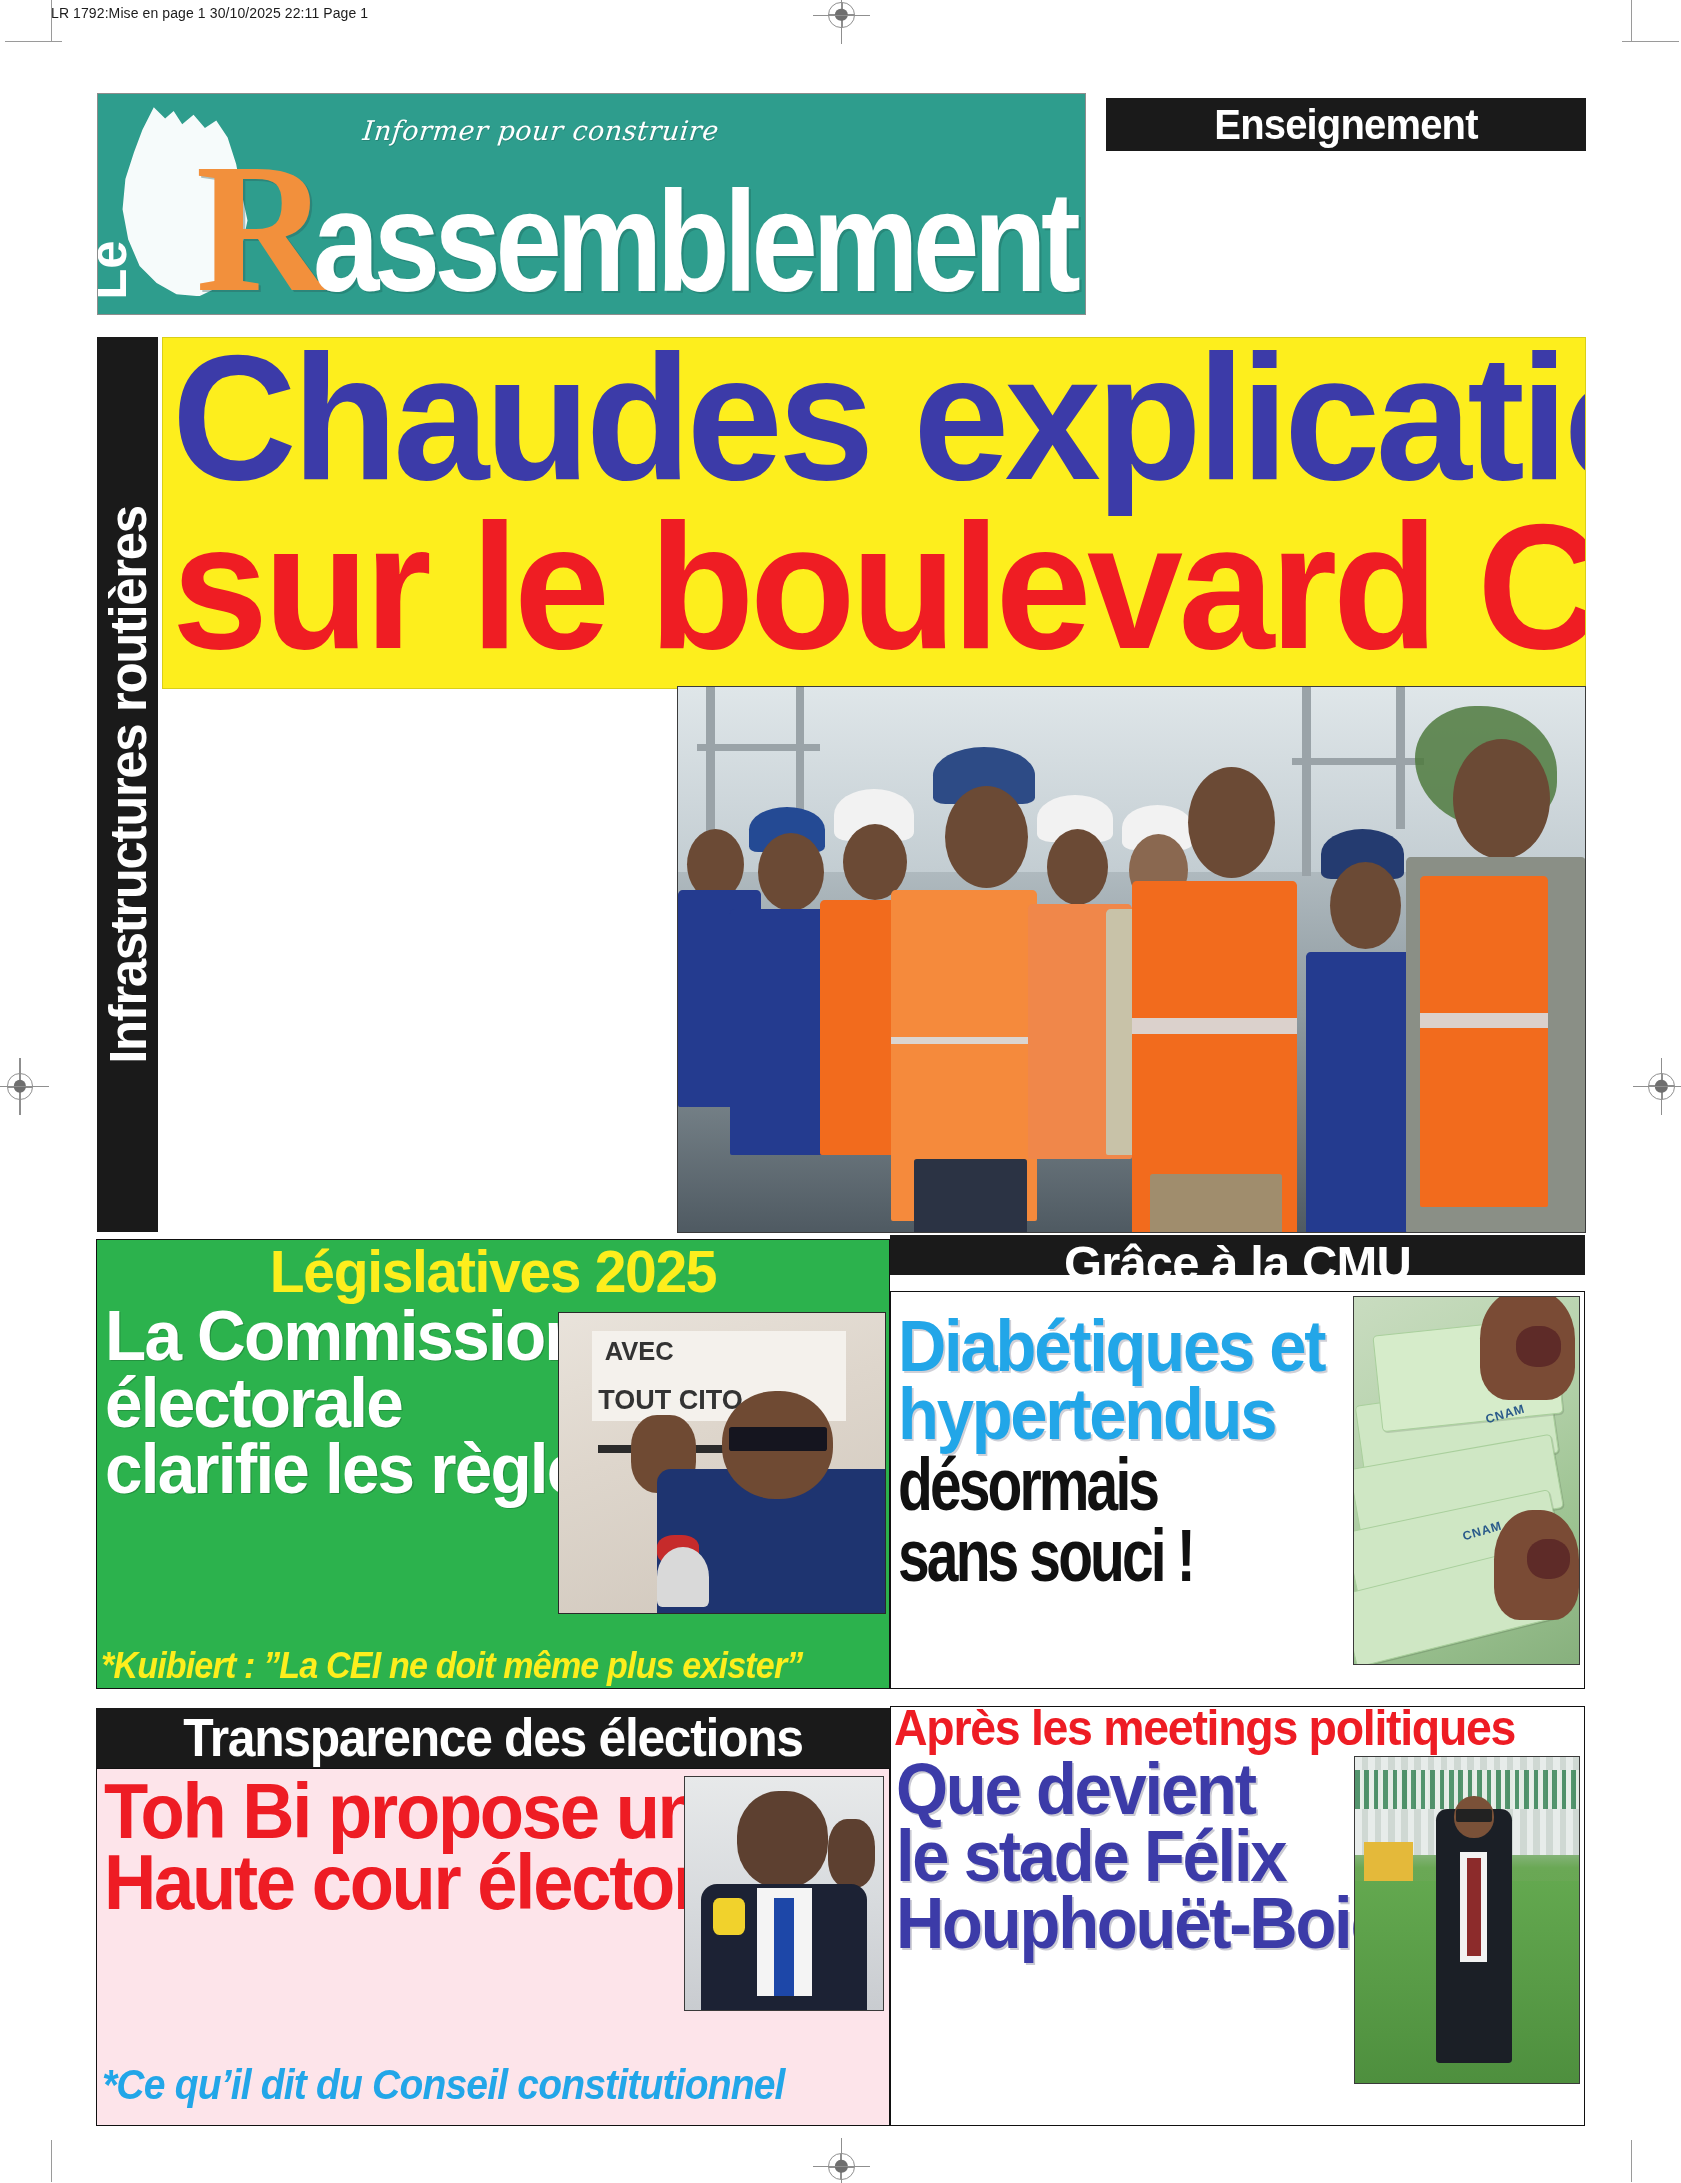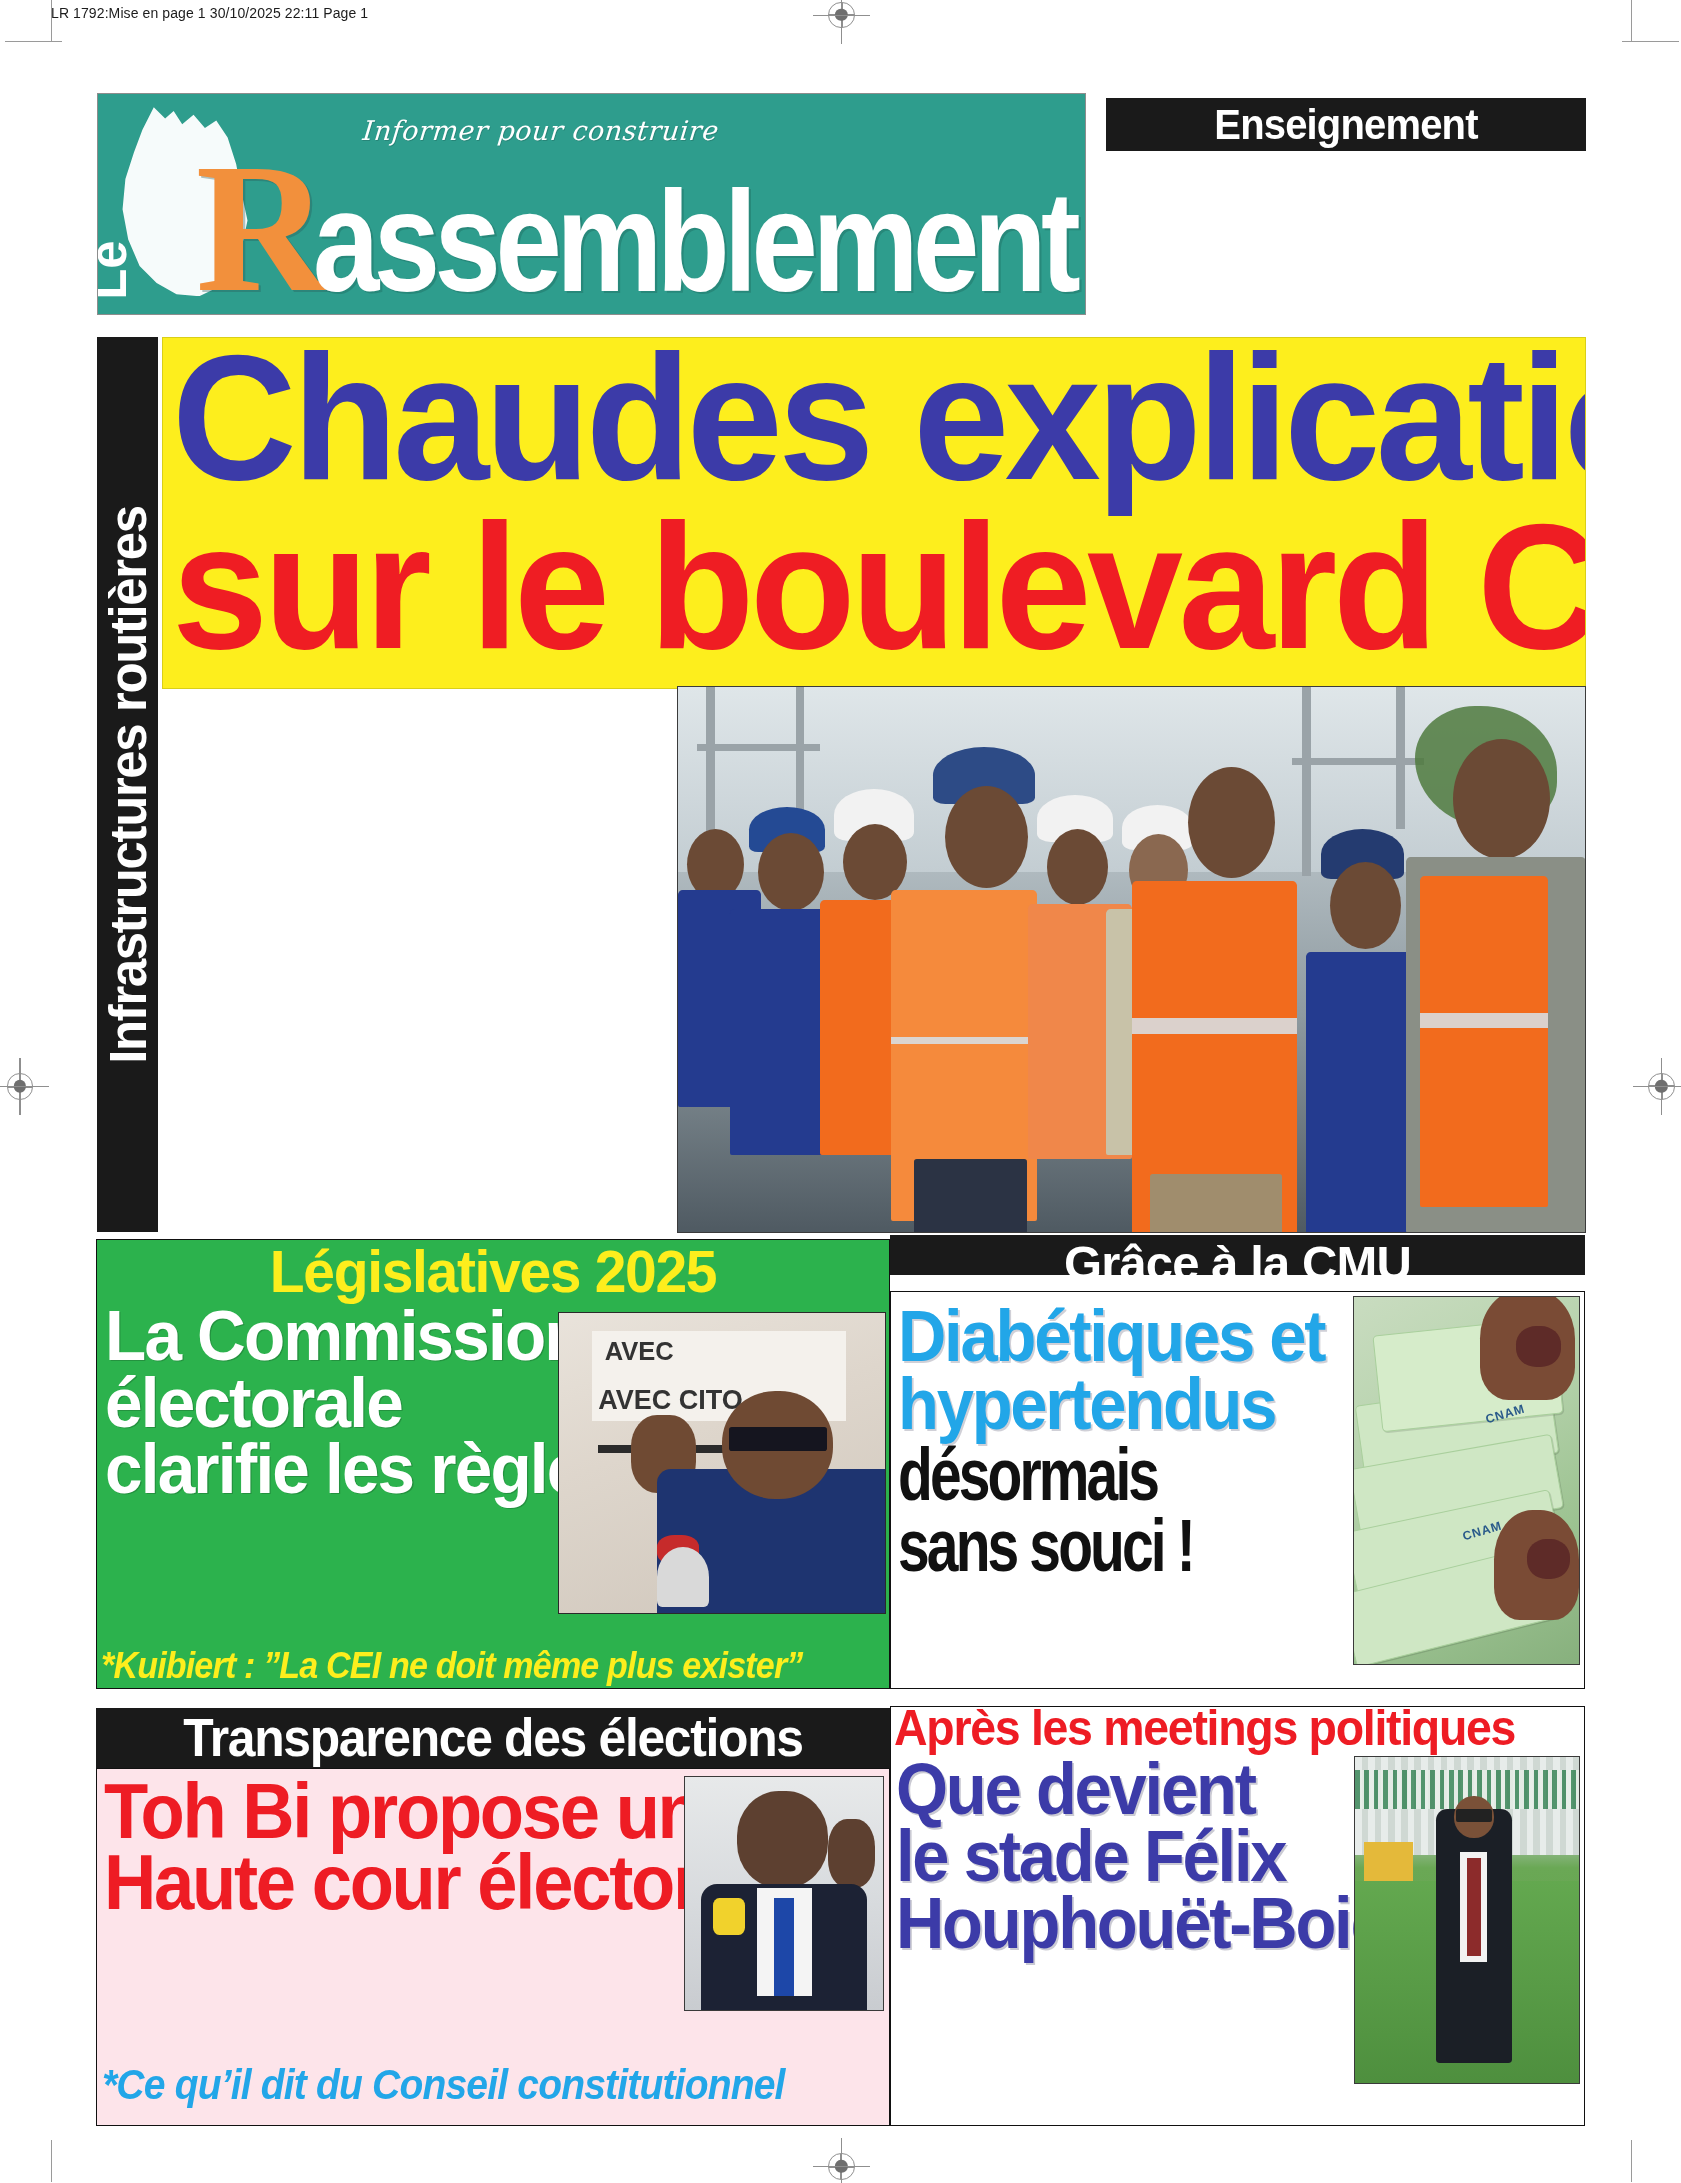--- a/index.html
+++ b/index.html
@@ -257,21 +257,21 @@
   #cmubox{left:890px;top:1235px;width:695px;height:454px;background:#fff;}
   #cmu-kicker{position:absolute;left:0;top:0;width:100%;height:40px;background:#1a1a1a;}
   #cmu-kicker span{
     display:block;width:100%;text-align:center;color:#fff;font-weight:700;
     font-size:49px;line-height:56px;font-stretch:condensed;letter-spacing:-0.9px;
   }
   #cmu-body{
     position:absolute;left:0;top:56px;width:100%;height:398px;background:#fff;
     border:1.9px solid #111;box-sizing:border-box;overflow:hidden;
   }
-  #cmu-head{position:absolute;left:6.6px;top:10px;width:425px;}
+  #cmu-head{position:absolute;left:6.6px;top:20px;width:425px;}
   #cmu-head .c1{
     color:#22a6e8;font-weight:700;font-size:72px;line-height:.95;
     font-stretch:condensed;letter-spacing:-2.4px;white-space:nowrap;
     transform:scaleX(.93);transform-origin:left top;
     text-shadow:1.9px 1.9px 0 rgba(110,110,130,.32);
   }
   #cmu-head .c2{
     color:#111;font-weight:700;font-size:75px;line-height:.95;
     font-stretch:ultra-condensed;letter-spacing:-3.8px;white-space:nowrap;
     transform:scaleX(.76);transform-origin:left top;
@@ -433,21 +433,21 @@
   <div class="blk" id="greenbox">
     <div id="gb-kicker">Législatives 2025</div>
     <div id="gb-head">
       <div>La Commission</div>
       <div>électorale</div>
       <div>clarifie les règles</div>
     </div>
     <div id="gb-photo">
       <div class="sign"></div>
       <div class="signtx">AVEC</div>
-      <div class="signtx2">AVEC CITO</div>
+      <div class="signtx2">TOUT CITO</div>
       <div class="sbar"></div>
       <div class="arm"></div>
       <div class="torso"></div>
       <div class="head2"></div>
       <div class="glass"></div>
       <div class="micred"></div>
       <div class="mic"></div>
     </div>
     <div id="gb-sub">*Kuibiert : ”La CEI ne doit même plus exister”</div>
   </div>

